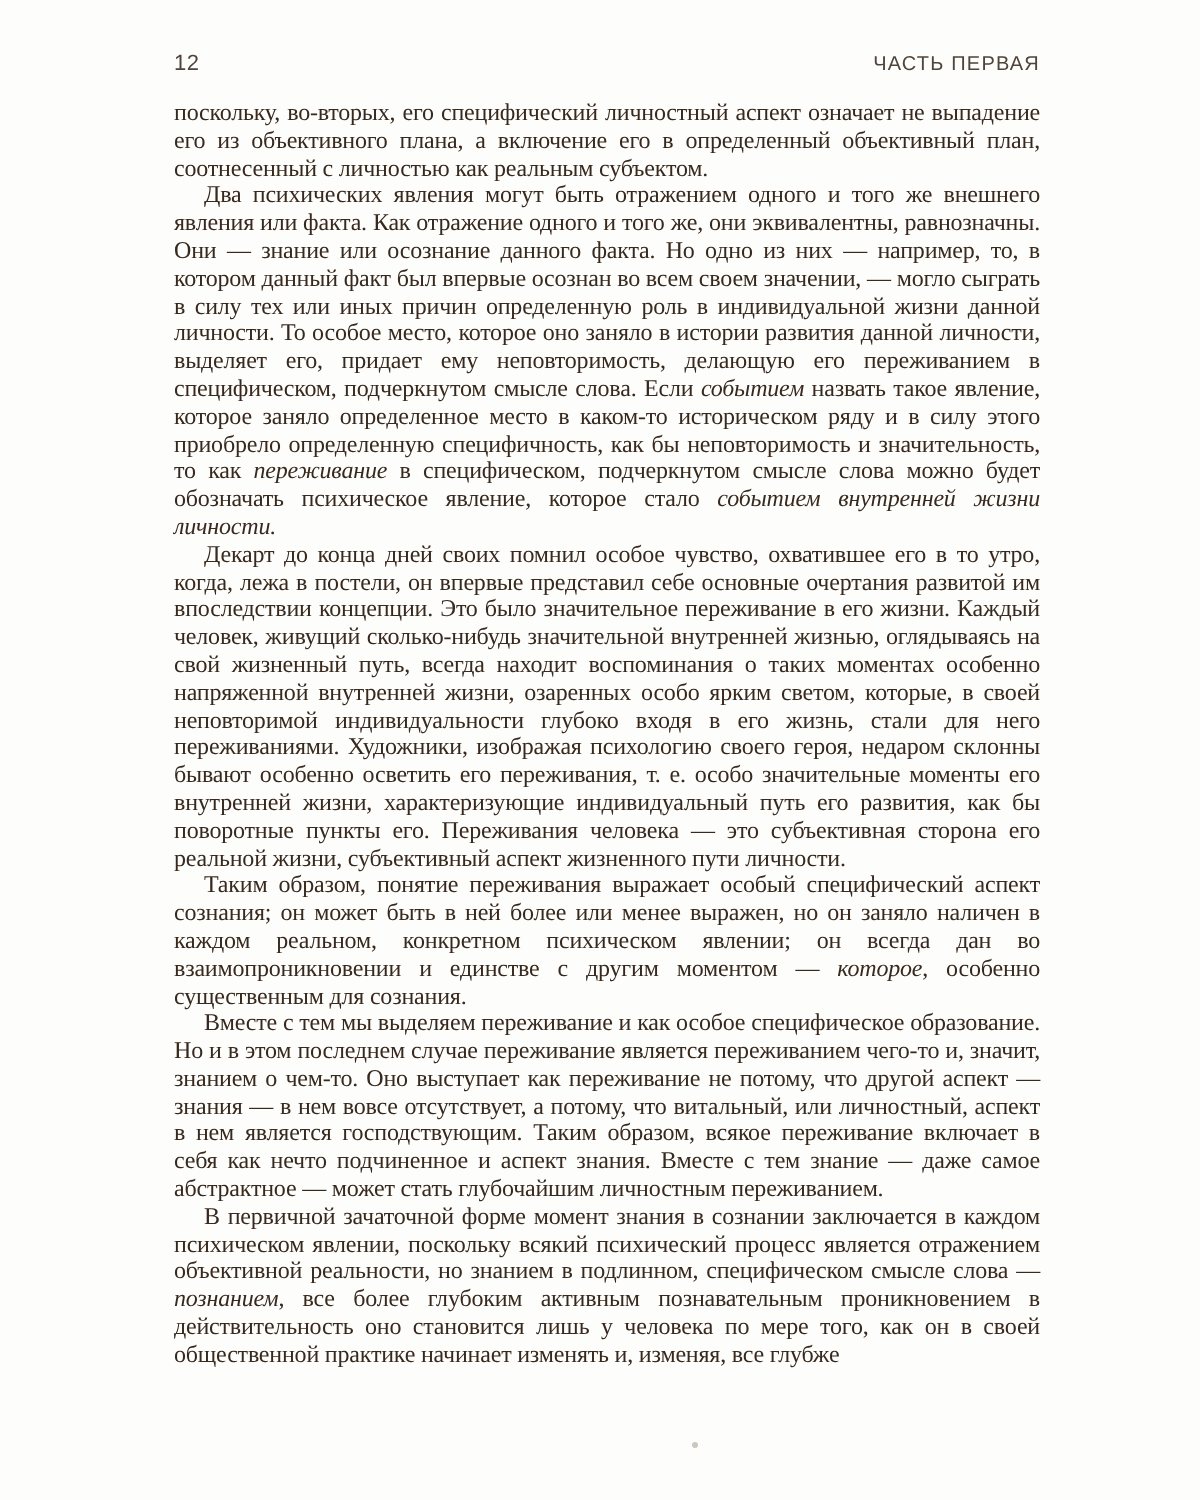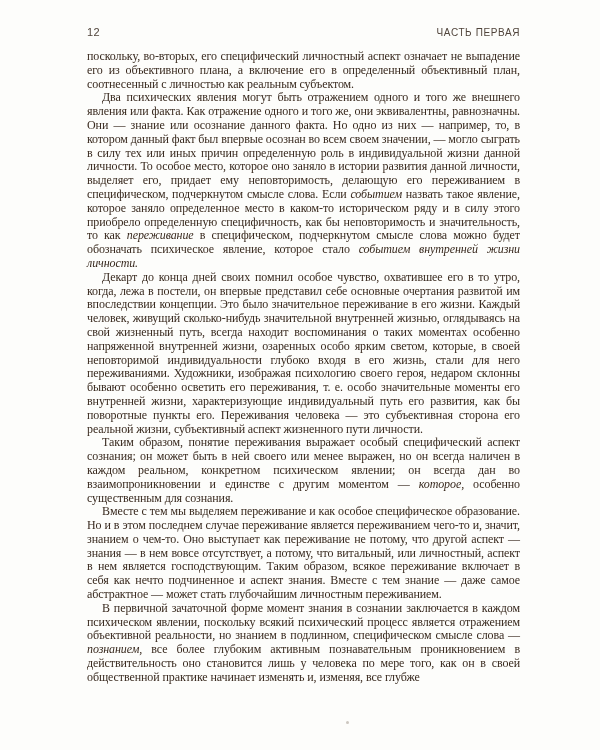--- a/index.html
+++ b/index.html
@@ -74,18 +74,18 @@
 
 <div class="page">
   <div class="running-head">
     <span class="page-number">12</span>
     <span class="running-title">ЧАСТЬ ПЕРВАЯ</span>
   </div>
   <div class="text-block">
       <p class="flush"><span>поскольку, во-вторых, его специфический личностный аспект означает не выпадение его из объективного плана, а включение его в определенный объективный план, соотнесенный с личностью как реальным субъектом.</span></p>
       <p><span>Два психических явления могут быть отражением одного и того же внешнего явления или факта. Как отражение одного и того же, они эквивалентны, равнозначны. Они — знание или осознание данного факта. Но одно из них — например, то, в котором данный факт был впервые осознан во всем своем значении, — могло сыграть в силу тех или иных причин определенную роль в индивидуальной жизни данной личности. То особое место, которое оно заняло в истории развития данной личности, выделяет его, придает ему неповторимость, делающую его переживанием в специфическом, подчеркнутом смысле слова. Если </span><em>событием</em><span> назвать такое явление, которое заняло определенное место в каком-то историческом ряду и в силу этого приобрело определенную специфичность, как бы неповторимость и значительность, то как </span><em>переживание</em><span> в специфическом, подчеркнутом смысле слова можно будет обозначать психическое явление, которое стало </span><em>событием внутренней жизни личности.</em></p>
       <p><span>Декарт до конца дней своих помнил особое чувство, охватившее его в то утро, когда, лежа в постели, он впервые представил себе основные очертания развитой им впоследствии концепции. Это было значительное переживание в его жизни. Каждый человек, живущий сколько-нибудь значительной внутренней жизнью, оглядываясь на свой жизненный путь, всегда находит воспоминания о таких моментах особенно напряженной внутренней жизни, озаренных особо ярким светом, которые, в своей неповторимой индивидуальности глубоко входя в его жизнь, стали для него переживаниями. Художники, изображая психологию своего героя, недаром склонны бывают особенно осветить его переживания, т. е. особо значительные моменты его внутренней жизни, характеризующие индивидуальный путь его развития, как бы поворотные пункты его. Переживания человека — это субъективная сторона его реальной жизни, субъективный аспект жизненного пути личности.</span></p>
-      <p><span>Таким образом, понятие переживания выражает особый специфический аспект сознания; он может быть в ней своего или менее выражен, но он всегда наличен в каждом реальном, конкретном психическом явлении; он всегда дан во взаимопроникновении и единстве с другим моментом — </span><em>которое</em><span>, особенно существенным для сознания.</span></p>
+      <p><span>Таким образом, понятие переживания выражает особый специфический аспект сознания; он может быть в ней более или менее выражен, но он заняло наличен в каждом реальном, конкретном психическом явлении; он всегда дан во взаимопроникновении и единстве с другим моментом — </span><em>которое</em><span>, особенно существенным для сознания.</span></p>
       <p><span>Вместе с тем мы выделяем переживание и как особое специфическое образование. Но и в этом последнем случае переживание является переживанием чего-то и, значит, знанием о чем-то. Оно выступает как переживание не потому, что другой аспект — знания — в нем вовсе отсутствует, а потому, что витальный, или личностный, аспект в нем является господствующим. Таким образом, всякое переживание включает в себя как нечто подчиненное и аспект знания. Вместе с тем знание — даже самое абстрактное — может стать глубочайшим личностным переживанием.</span></p>
       <p><span>В первичной зачаточной форме момент знания в сознании заключается в каждом психическом явлении, поскольку всякий психический процесс является отражением объективной реальности, но знанием в подлинном, специфическом смысле слова — </span><em>познанием</em><span>, все более глубоким активным познавательным проникновением в действительность оно становится лишь у человека по мере того, как он в своей общественной практике начинает изменять и, изменяя, все глубже</span></p>
     </div>
   <div class="scan-dot"></div>
 </div>
 
 </body></html>

